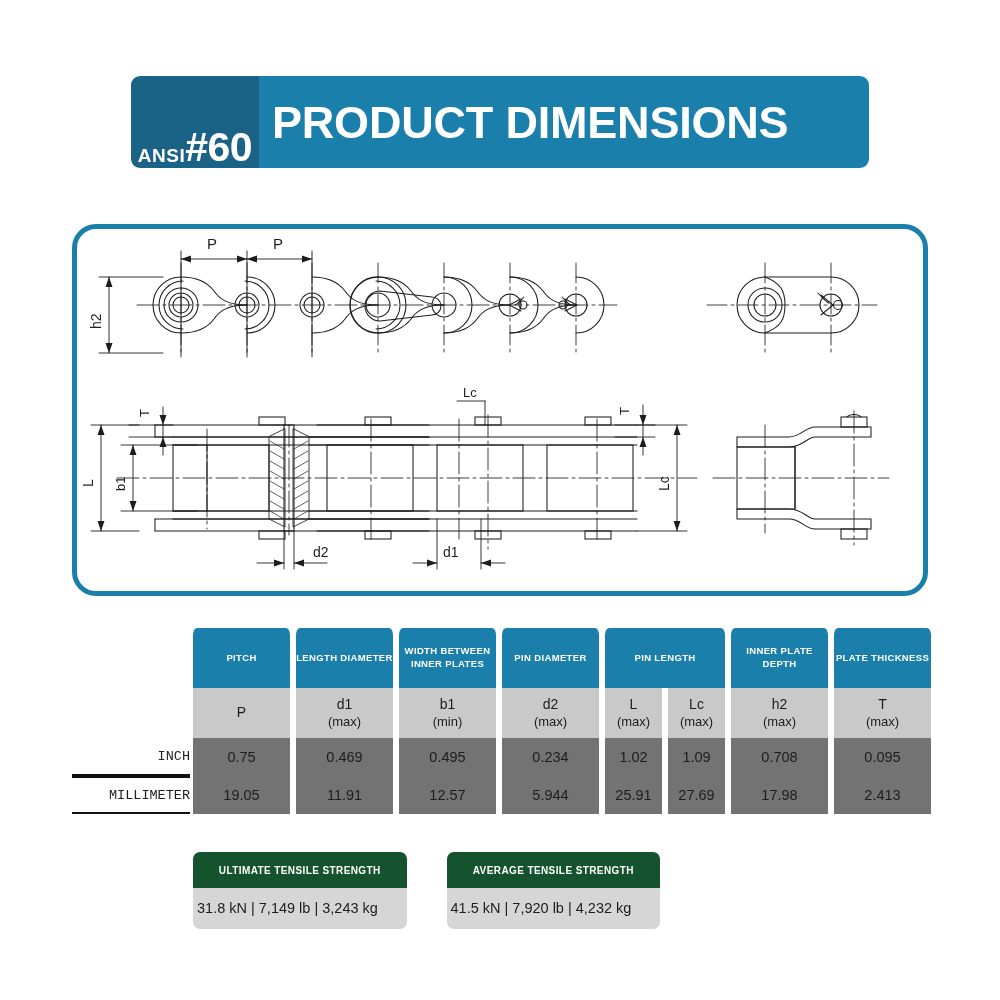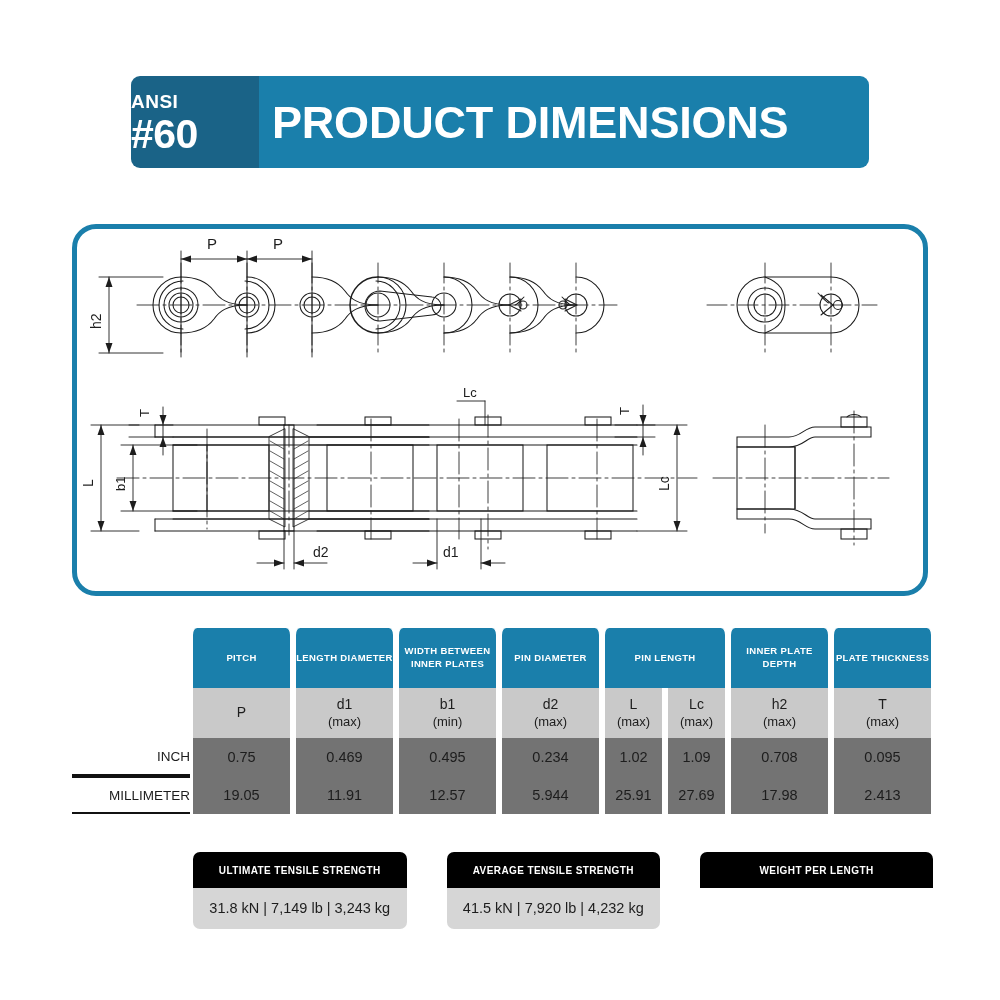--- a/index.html
+++ b/index.html
@@ -14,22 +14,22 @@
   
   .banner {
     position: absolute; left: 131px; top: 76px;
     width: 738px; height: 92px;
     display: flex; align-items: stretch;
     border-radius: 9px; overflow: hidden;
   }
   .banner-badge {
     background: #1a6387;
     width: 128px;
-    display: flex; flex-direction: column;
-    align-items: flex-start; justify-content: center;
+    display: flex; flex-direction: row;
+    align-items: flex-end; justify-content: center;
     color: #ffffff; padding-top: 2px;
   }
   .badge-ansi {
     font-size: 19px; font-weight: 700; letter-spacing: .5px;
     line-height: 1; margin-bottom: 3px;
   }
   .badge-num {
     font-size: 41px; font-weight: 700; line-height: 1;
     letter-spacing: -.5px;
   }
@@ -82,38 +82,38 @@
     background: #737373; color: #1d1d1d;
     font-size: 14.5px; text-align: center;
     height: 38px;
     border-left: 3px solid #fff; border-right: 3px solid #fff;
   }
   .rowlabel {
     text-align: right; padding-right: 16px;
     font-size: 13.5px; color: #1d1d1d; background: #fff;
   }
   .rule-top { border-top: 2.5px solid #111; }
-  .rule-bot { border-bottom: 2.5px solid #111; }
+  .rule-bot { border-bottom: 2.5px solid #111; font-family: Liberation Mono, monospace; }
   .spacer-cell { background: #fff; }
 
   
   .cards {
     position: absolute; left: 193px; top: 852px;
     width: 740px;
     display: flex; gap: 40px;
   }
   .card { width: 220px; border-radius: 7px; overflow: hidden; }
   .card-head {
-    background: #000000; color: #fff;
+    background: #14532d; color: #fff;
     font-size: 10px; font-weight: 700; letter-spacing: .4px;
     text-align: center; padding: 13px 2px 12px;
   }
   .card-val {
     background: #d6d6d6; color: #1d1d1d;
-    font-size: 14.5px; text-align: center;
+    font-size: 14.5px; text-align: left;
     padding: 12px 4px 13px;
   }
   .card:nth-child(3) { width: 240px; }
 </style>
 </head>
 <body>
 
 <div class="page">
 
   <div class="banner">
@@ -497,17 +497,16 @@
   <div class="cards">
     <div class="card">
       <div class="card-head">ULTIMATE TENSILE STRENGTH</div>
       <div class="card-val">31.8 kN | 7,149 lb | 3,243 kg</div>
     </div>
     <div class="card">
       <div class="card-head">AVERAGE TENSILE STRENGTH</div>
       <div class="card-val">41.5 kN | 7,920 lb | 4,232 kg</div>
     </div>
     <div class="card">
-      <div class="card-head">WEIGHT PER LENGTH</div>
     </div>
   </div>
 
 </div>
 
 </body></html>

